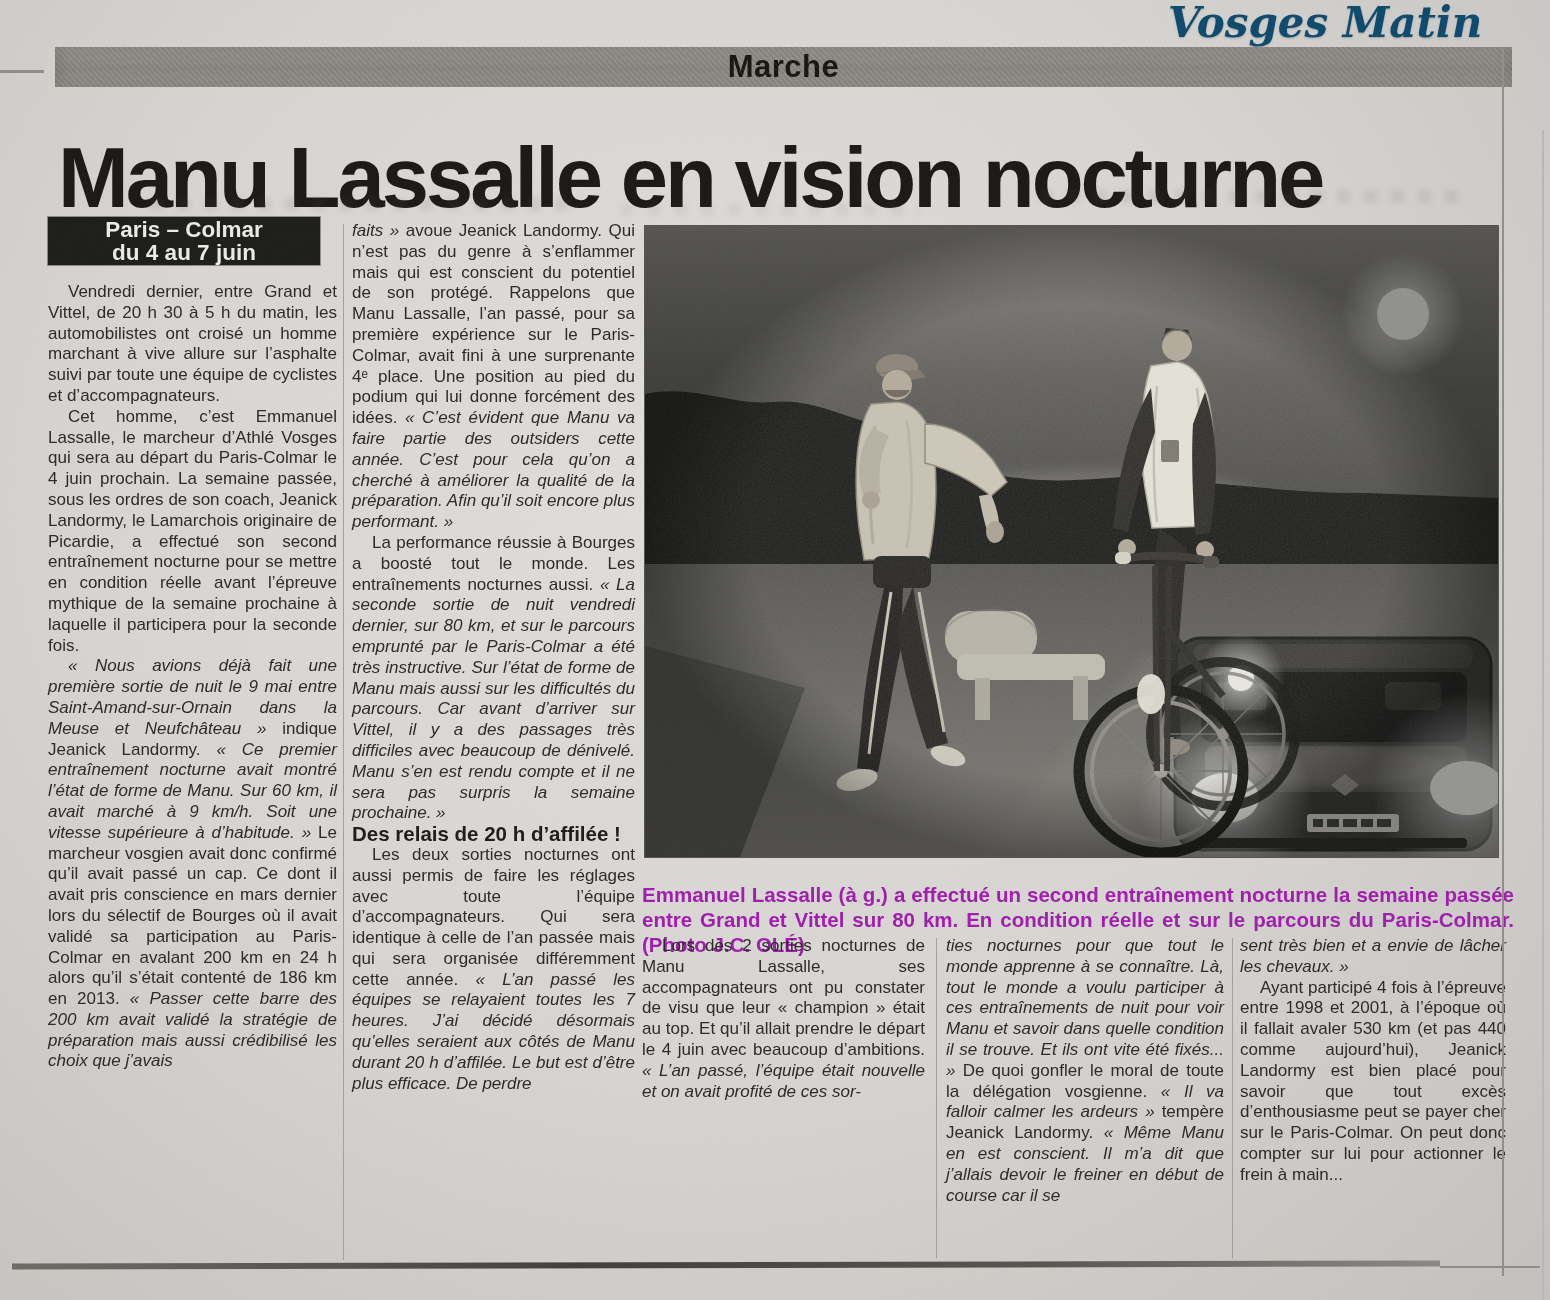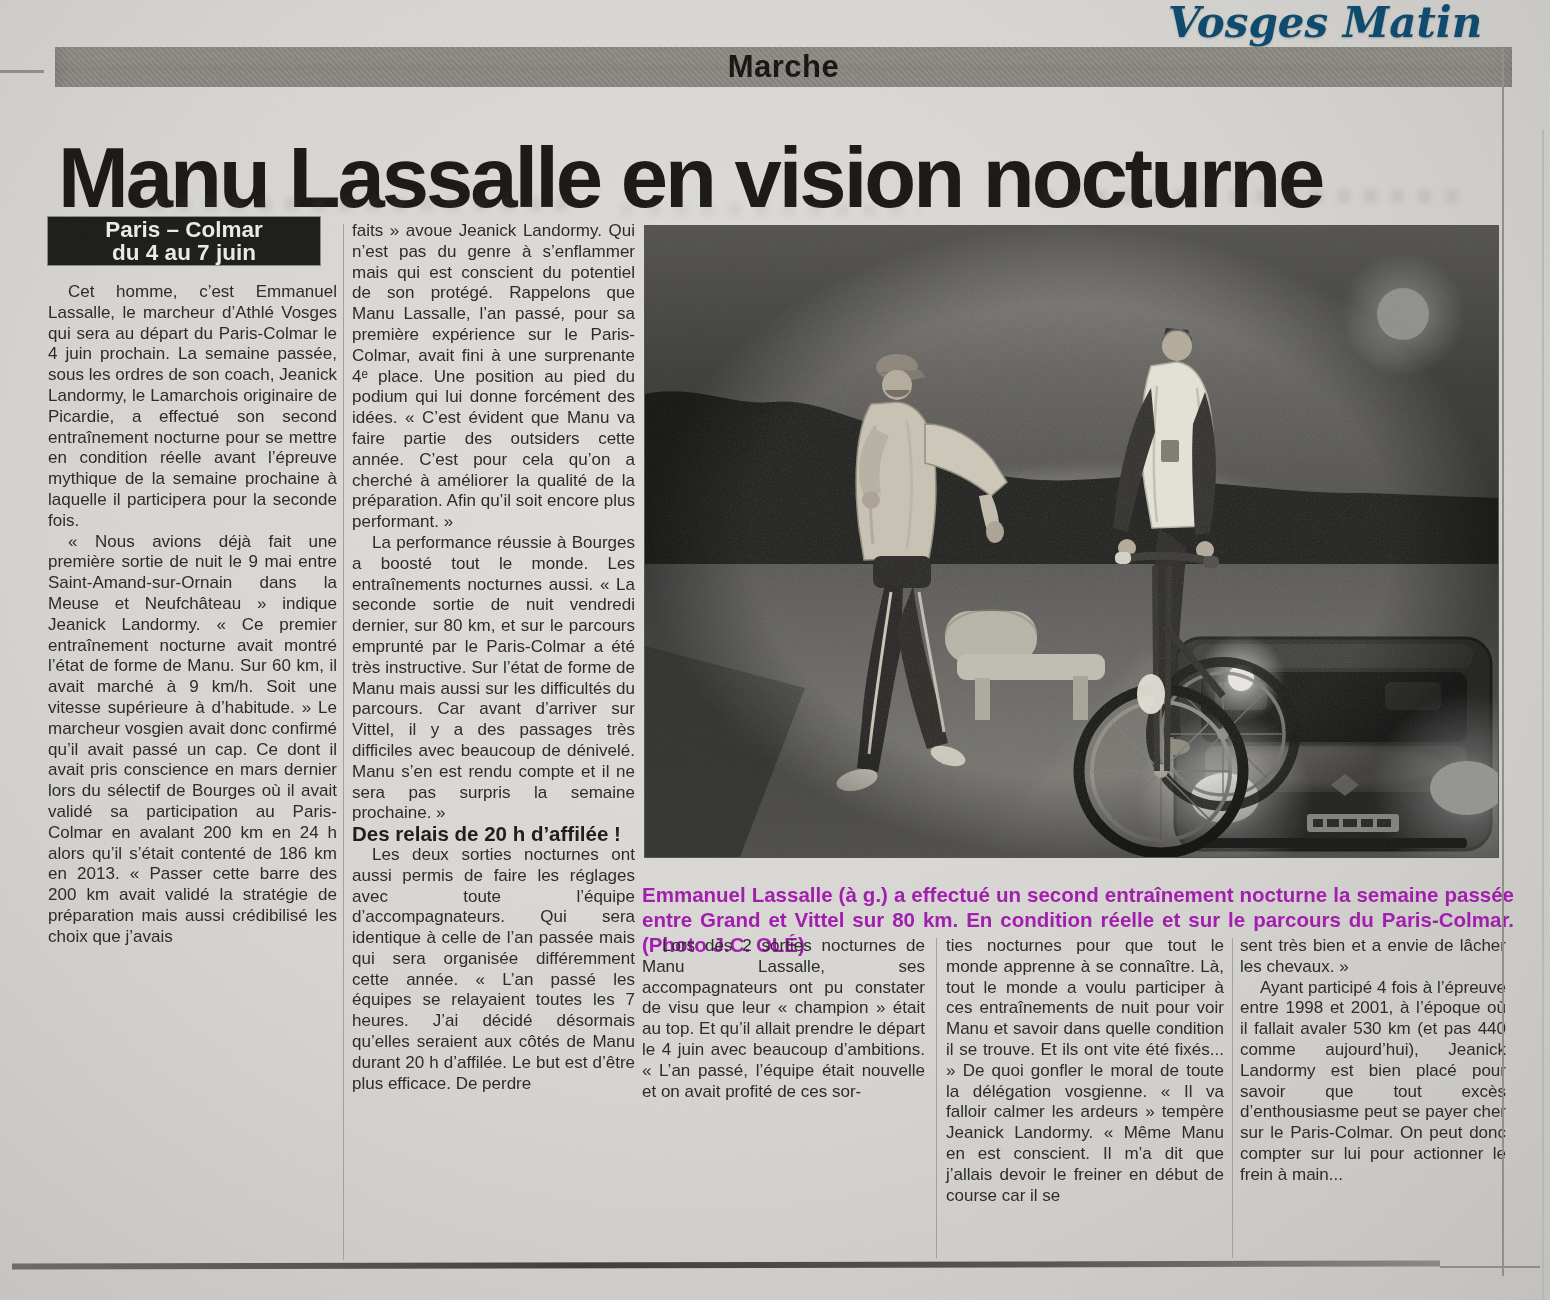--- a/index.html
+++ b/index.html
@@ -55,21 +55,21 @@
     box-shadow:0 0 0 1px rgba(30,30,28,.4);
   }
   
   .col{
     position:absolute;font-size:17px;line-height:20.8px;
     text-align:justify;color:#2b2a27;
   }
   .col p{margin:0;}
   .para{text-indent:20px;}
   .para.noindent{text-indent:0;}
-  .it{}
+  .it{font-style:italic;}
   #col1{left:48px;top:282px;width:289px;}
   #col2{left:352px;top:221px;width:283px;}
   #col3{left:642px;top:936px;width:283px;}
   #col4{left:946px;top:936px;width:278px;}
   #col5{left:1240px;top:936px;width:266px;}
   .subhead{
     font-weight:bold;font-size:20.5px;color:#1d1c19;
     margin:14px 0 12px;text-indent:0;text-align:left;
   }
   
@@ -119,20 +119,21 @@
 <div class="ghost" style="left:150px;top:198px;width:430px;"></div>
 <div class="ghost" style="left:1040px;top:190px;width:420px;"></div>
 <div class="ghost" style="left:620px;top:203px;width:300px;opacity:.13;"></div>
 
 <div class="badge">
   <div>Paris – Colmar</div>
   <div>du 4 au 7 juin</div>
 </div>
 
 <div class="col" id="col1">
+    <p class="para"><span>Vendredi dernier, entre Grand et Vittel, de 20 h 30 à 5 h du matin, les automobilistes ont croisé un homme marchant à vive allure sur l’asphalte suivi par toute une équipe de cyclistes et d’accompagnateurs.</span></p>
     <p class="para"><span>Cet homme, c’est Emmanuel Lassalle, le marcheur d’Athlé Vosges qui sera au départ du Paris-Colmar le 4 juin prochain. La semaine passée, sous les ordres de son coach, Jeanick Landormy, le Lamarchois originaire de Picardie, a effectué son second entraînement nocturne pour se mettre en condition réelle avant l’épreuve mythique de la semaine prochaine à laquelle il participera pour la seconde fois.</span></p>
     <p class="para"><span class="it">« Nous avions déjà fait une première sortie de nuit le 9 mai entre Saint-Amand-sur-Ornain dans la Meuse et Neufchâteau »</span><span> indique Jeanick Landormy. </span><span class="it">« Ce premier entraînement nocturne avait montré l’état de forme de Manu. Sur 60 km, il avait marché à 9 km/h. Soit une vitesse supérieure à d’habitude. »</span><span> Le marcheur vosgien avait donc confirmé qu’il avait passé un cap. Ce dont il avait pris conscience en mars dernier lors du sélectif de Bourges où il avait validé sa participation au Paris-Colmar en avalant 200 km en 24 h alors qu’il s’était contenté de 186 km en 2013. </span><span class="it">« Passer cette barre des 200 km avait validé la stratégie de préparation mais aussi crédibilisé les choix que j’avais</span></p>
   </div>
 
 <div class="col" id="col2">
   <div>
       <p class="para noindent"><span class="it">faits »</span><span> avoue Jeanick Landormy. Qui n’est pas du genre à s’enflammer mais qui est conscient du potentiel de son protégé. Rappelons que Manu Lassalle, l’an passé, pour sa première expérience sur le Paris-Colmar, avait fini à une surprenante 4ᵉ place. Une position au pied du podium qui lui donne forcément des idées. </span><span class="it">« C’est évident que Manu va faire partie des outsiders cette année. C’est pour cela qu’on a cherché à améliorer la qualité de la préparation. Afin qu’il soit encore plus performant. »</span></p>
       <p class="para"><span>La performance réussie à Bourges a boosté tout le monde. Les entraînements nocturnes aussi. </span><span class="it">« La seconde sortie de nuit vendredi dernier, sur 80 km, et sur le parcours emprunté par le Paris-Colmar a été très instructive. Sur l’état de forme de Manu mais aussi sur les difficultés du parcours. Car avant d’arriver sur Vittel, il y a des passages très difficiles avec beaucoup de dénivelé. Manu s’en est rendu compte et il ne sera pas surpris la semaine prochaine. »</span></p>
     </div>
   <p class="subhead">Des relais de 20 h d’affilée !</p>

